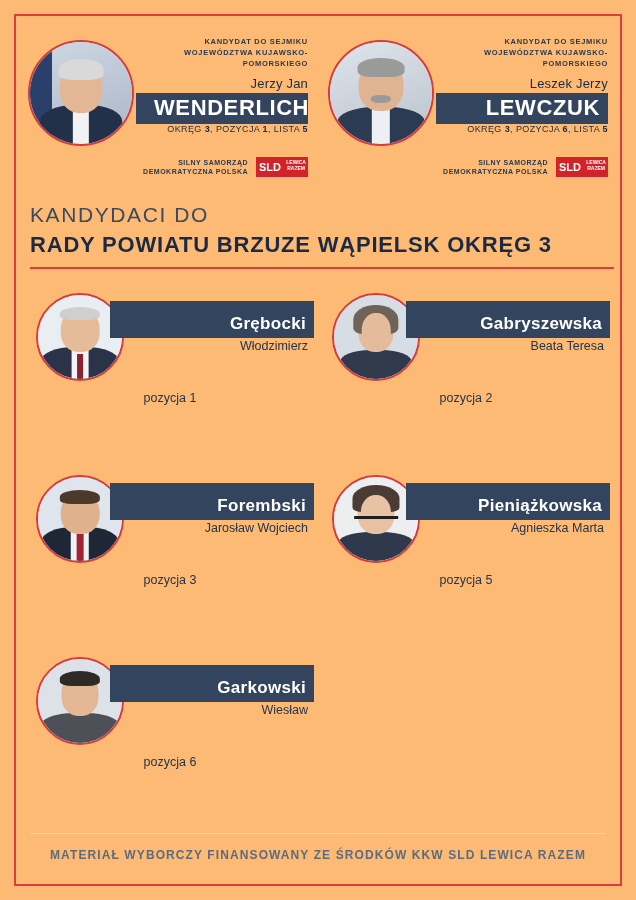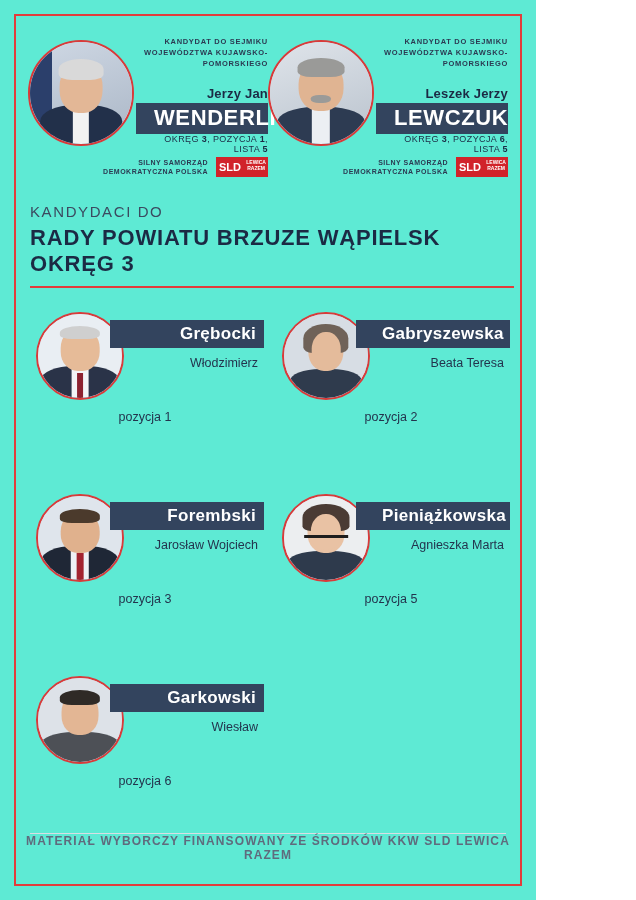--- a/index.html
+++ b/index.html
@@ -8,23 +8,23 @@
     background: #ffffff;
   }
   body {
     width: 636px;
     height: 900px;
     font-family: "Liberation Sans", sans-serif;
     overflow: hidden;
   }
   .poster {
     position: relative;
-    width: 536px;
+    width: 636px;
     height: 900px;
-    background: #5eead4;
+    background: #fdba74;
     box-sizing: border-box;
   }
   
   .frame {
     position: absolute;
     left: 14px;
     top: 14px;
     right: 14px;
     bottom: 14px;
     border: 2px solid #e23b3b;
@@ -72,22 +72,22 @@
   .kand-line {
     font-size: 7.5px;
     letter-spacing: 0.7px;
     color: #2b3a52;
     font-weight: bold;
     line-height: 11px;
   }
   .first-name {
     font-size: 13px;
     color: #1b2a44;
-    font-weight: bold;
-    margin-top: 17px;
+    font-weight: normal;
+    margin-top: 7px;
     letter-spacing: 0.2px;
   }
   .surname-bar {
     margin-top: 2px;
     background: #33445e;
     color: #ffffff;
     font-size: 22px;
     font-weight: bold;
     letter-spacing: 0.6px;
     padding: 3px 8px 4px 18px;
@@ -139,21 +139,21 @@
     text-align: center;
     font-weight: bold;
   }
 
   
   .title-block {
     margin-top: 26px;
     padding-left: 8px;
   }
   .title-1 {
-    font-size: 15px;
+    font-size: 21px;
     color: #3b4a60;
     letter-spacing: 1.6px;
     font-weight: normal;
   }
   .title-2 {
     font-size: 22px;
     color: #1b2a44;
     font-weight: bold;
     letter-spacing: 0.8px;
     margin-top: 5px;
@@ -193,29 +193,29 @@
     left: 88px;
     top: 8px;
     right: 4px;
   }
   .cand-surname {
     background: #33445e;
     color: #ffffff;
     font-size: 17px;
     font-weight: bold;
     text-align: right;
-    padding: 4px 8px 5px 26px;
+    padding: 13px 8px 5px 26px;
     line-height: 19px;
     letter-spacing: 0.3px;
   }
   .cand-first {
     text-align: right;
     font-size: 12.5px;
     color: #23344d;
-    margin-top: 8px;
+    margin-top: 1px;
     padding-right: 6px;
   }
   .cand-pos {
     position: absolute;
     top: 98px;
     left: 0;
     right: 0;
     text-align: center;
     font-size: 12.5px;
     color: #23344d;

